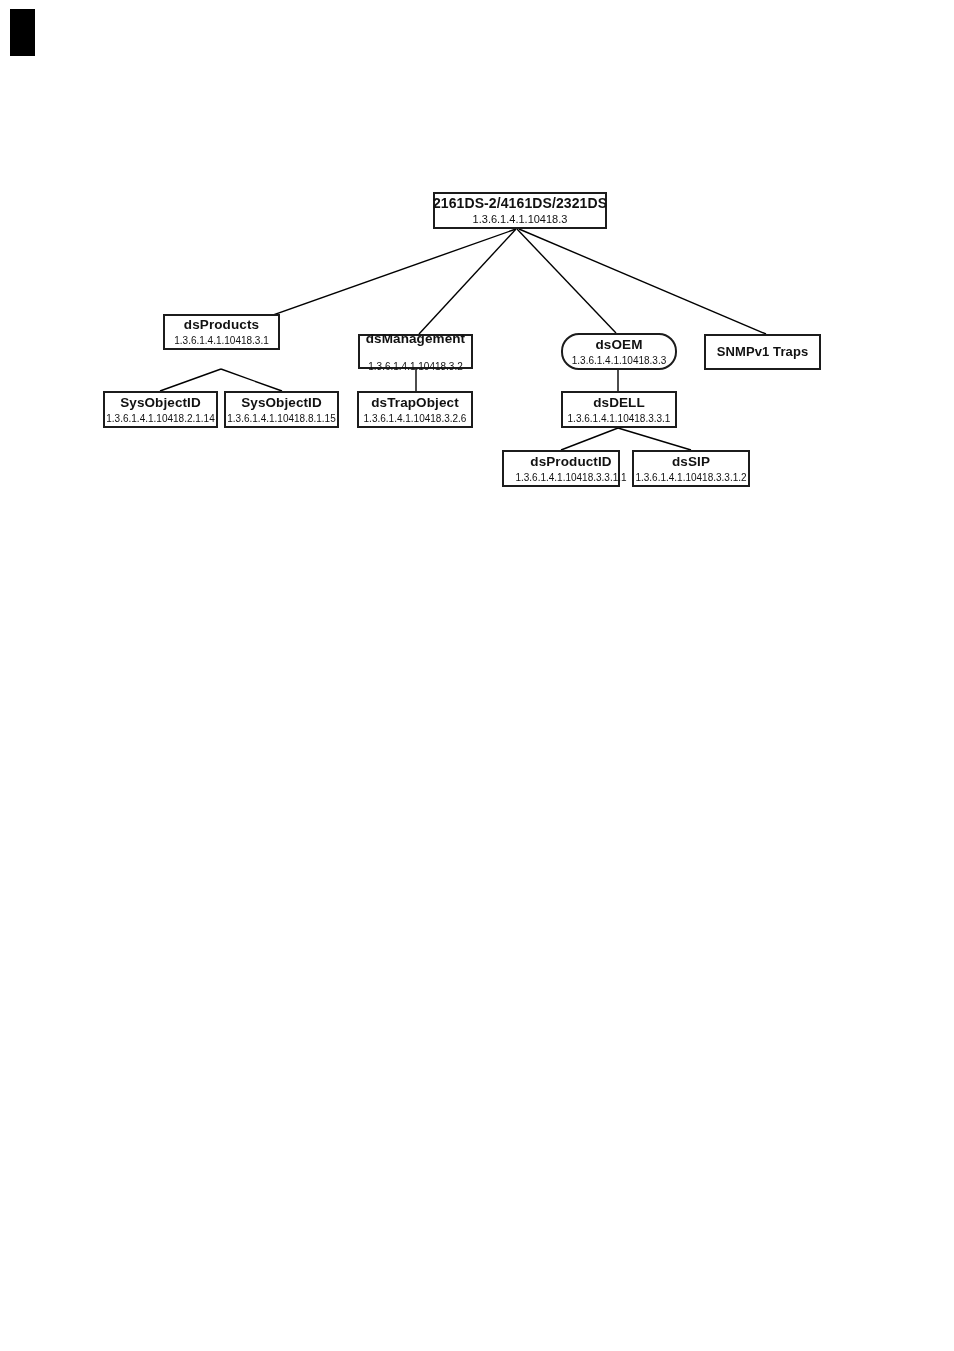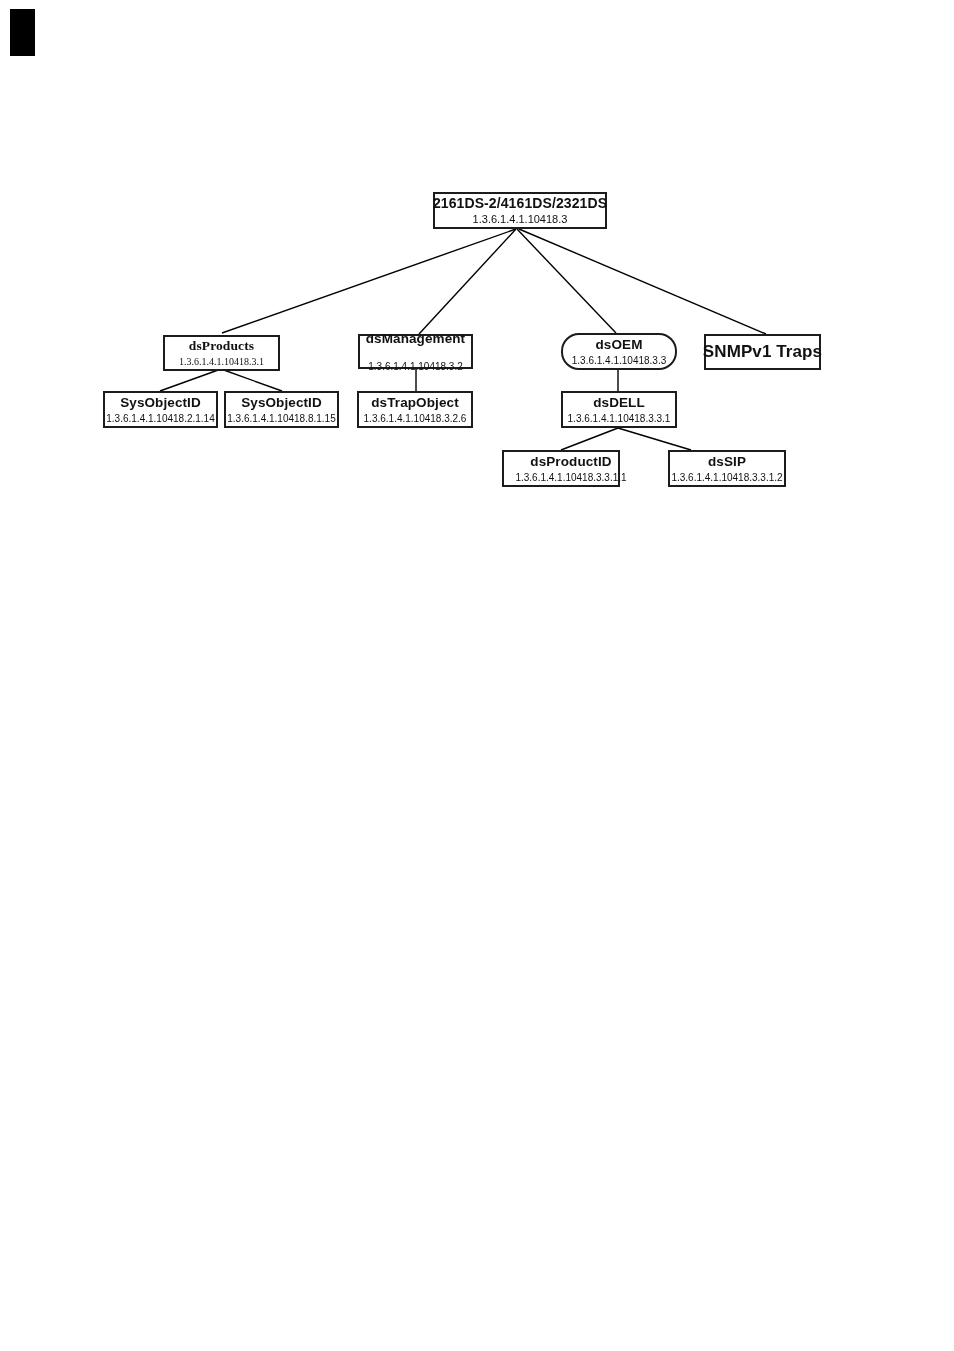--- a/index.html
+++ b/index.html
@@ -43,34 +43,34 @@
     white-space: nowrap;
   }
   .node .oid {
     font-size: 10px;
     font-weight: 400;
     margin-top: 2px;
     white-space: nowrap;
   }
   .node.root .title { font-size: 14px; }
   .node.root .oid { font-size: 11px; }
-  .node.single .title { font-size: 17px; }
+  .node.single .title { font-size: 13px; }
 
   
   .n-root        { left: 433px; top: 192px; width: 174px; height: 37px; }
-  .n-products    { left: 163px; top: 335px; width: 117px; height: 36px; font-family: Liberation Serif, serif; }
+  .n-products    { left: 163px; top: 314px; width: 117px; height: 36px; }
   .n-management  { left: 358px; top: 334px; width: 115px; height: 35px; gap: 13px; }
   .n-oem         { left: 561px; top: 333px; width: 116px; height: 37px; border-radius: 18px; }
   .n-snmp        { left: 704px; top: 334px; width: 117px; height: 36px; }
   .n-sys14       { left: 103px; top: 391px; width: 115px; height: 37px; }
   .n-sys15       { left: 224px; top: 391px; width: 115px; height: 37px; }
   .n-trap        { left: 357px; top: 391px; width: 116px; height: 37px; }
   .n-dell        { left: 561px; top: 391px; width: 116px; height: 37px; text-align: center; }
   .n-productid   { left: 502px; top: 450px; width: 118px; height: 37px; padding-left: 20px; }
-  .n-sip         { left: 668px; top: 450px; width: 118px; height: 37px; }
+  .n-sip         { left: 632px; top: 450px; width: 118px; height: 37px; }
 
   .corner-mark {
     position: absolute;
     left: 10px;
     top: 9px;
     width: 25px;
     height: 47px;
     background: #000000;
   }
   .bottom-tick {

